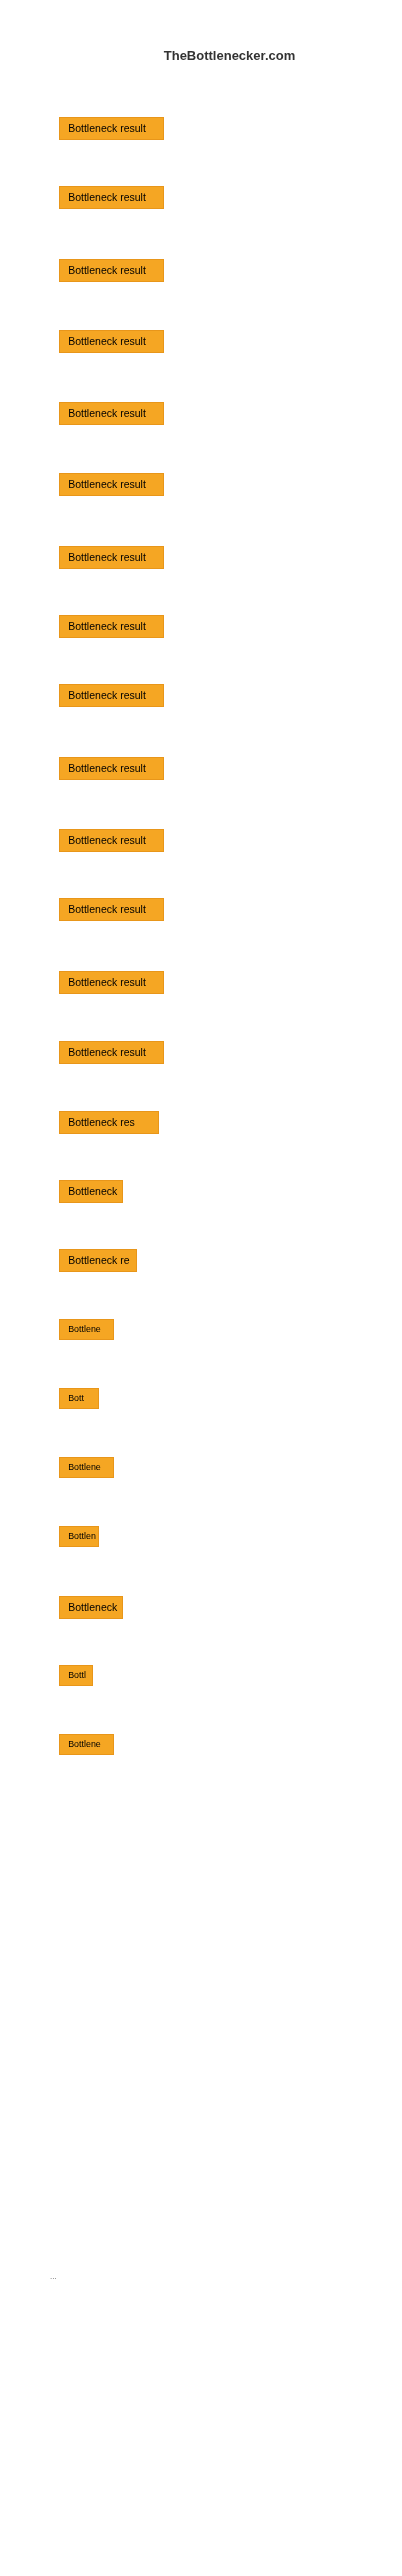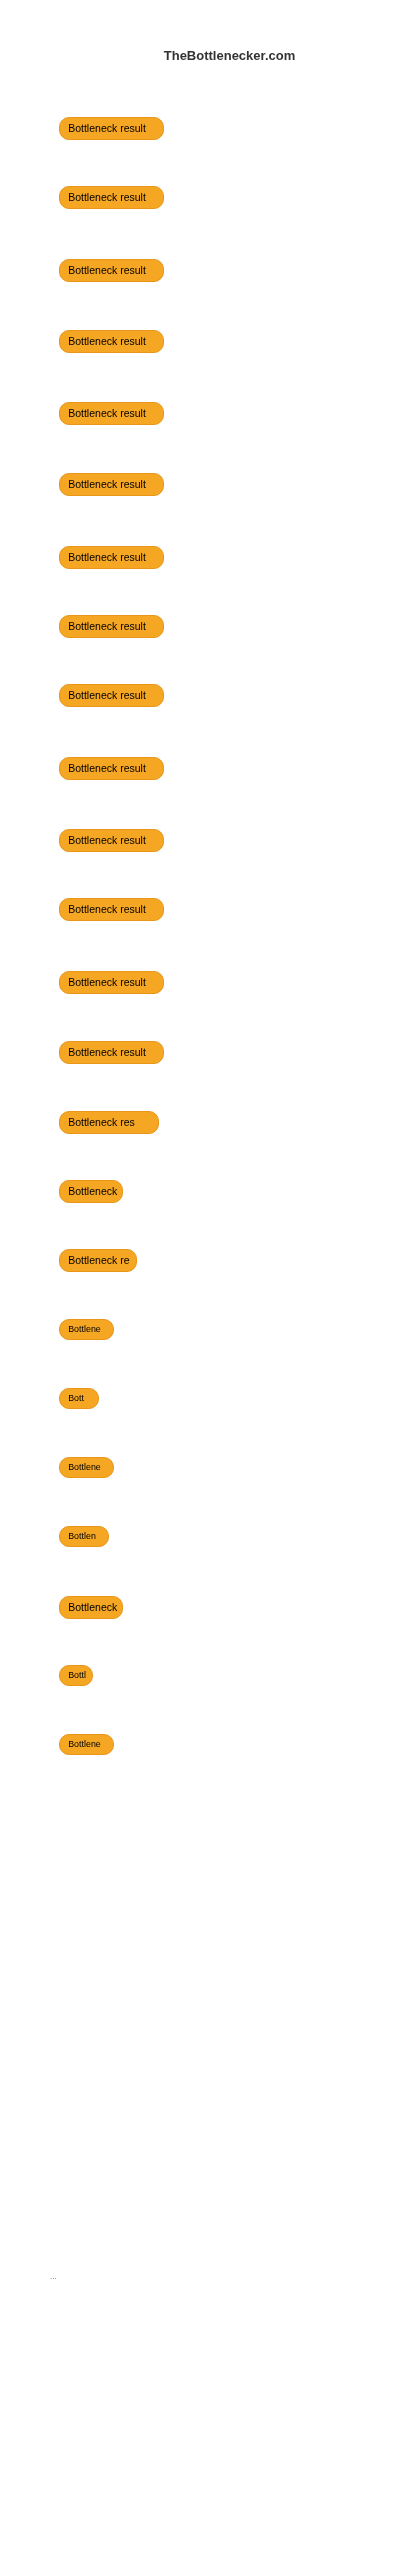--- a/index.html
+++ b/index.html
@@ -22,21 +22,21 @@
       font-weight: bold;
       color: #333;
       padding: 6.4px 0 3.2px 0;
     }
 
     .bottleneck-item {
       margin: 0 0 8px 1.6px;
       padding: 4.8px 8px;
       background-color: #f5a623;
       border: 0.8px solid #e8961a;
-      border-radius: 10px;
+      border-radius: 0;
       font-size: 10.5px;
       font-weight: 500;
       color: #000;
       display: inline-block;
       white-space: nowrap;
       overflow: hidden;
     }
 
     .footer-dots {
       font-size: 8px;
@@ -63,20 +63,20 @@
     <div style="position: absolute; top: 734px; left: 1.6px;"><div class="bottleneck-item" style="width: 105px; font-size: 10.5px;">Bottleneck result</div></div>
     <div style="position: absolute; top: 803px; left: 1.6px;"><div class="bottleneck-item" style="width: 105px; font-size: 10.5px;">Bottleneck result</div></div>
     <div style="position: absolute; top: 876px; left: 1.6px;"><div class="bottleneck-item" style="width: 105px; font-size: 10.5px;">Bottleneck result</div></div>
     <div style="position: absolute; top: 946px; left: 1.6px;"><div class="bottleneck-item" style="width: 105px; font-size: 10.5px;">Bottleneck result</div></div>
     <div style="position: absolute; top: 1016px; left: 1.6px;"><div class="bottleneck-item" style="width: 100px; font-size: 10.5px;">Bottleneck res</div></div>
     <div style="position: absolute; top: 1085px; left: 1.6px;"><div class="bottleneck-item" style="width: 64px; font-size: 10.5px;">Bottleneck</div></div>
     <div style="position: absolute; top: 1154px; left: 1.6px;"><div class="bottleneck-item" style="width: 78px; font-size: 10.5px;">Bottleneck re</div></div>
     <div style="position: absolute; top: 1224px; left: 1.6px;"><div class="bottleneck-item" style="width: 55px; font-size: 8.9px;">Bottlene</div></div>
     <div style="position: absolute; top: 1293px; left: 1.6px;"><div class="bottleneck-item" style="width: 40px; font-size: 8.9px;">Bott</div></div>
     <div style="position: absolute; top: 1362px; left: 1.6px;"><div class="bottleneck-item" style="width: 55px; font-size: 8.9px;">Bottlene</div></div>
-    <div style="position: absolute; top: 1431px; left: 1.6px;"><div class="bottleneck-item" style="width: 50px; font-size: 8.9px;">Bottlen</div></div>
+    <div style="position: absolute; top: 1431px; left: 1.6px;"><div class="bottleneck-item" style="width: 40px; font-size: 8.9px;">Bottlen</div></div>
     <div style="position: absolute; top: 1501px; left: 1.6px;"><div class="bottleneck-item" style="width: 64px; font-size: 10.5px;">Bottleneck</div></div>
     <div style="position: absolute; top: 1570px; left: 1.6px;"><div class="bottleneck-item" style="width: 34px; font-size: 8.9px;">Bottl</div></div>
     <div style="position: absolute; top: 1639px; left: 1.6px;"><div class="bottleneck-item" style="width: 55px; font-size: 8.9px;">Bottlene</div></div>
   </div>
 
 <div style="position: absolute; top: 2222px; left: 4px;" class="footer-dots">...</div>
 
 
 </body></html>

